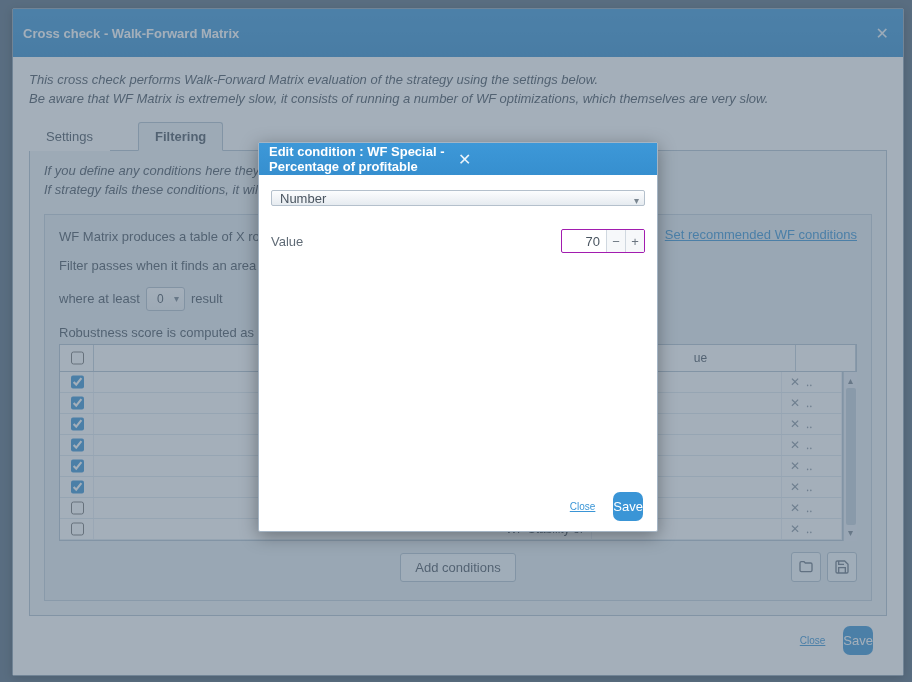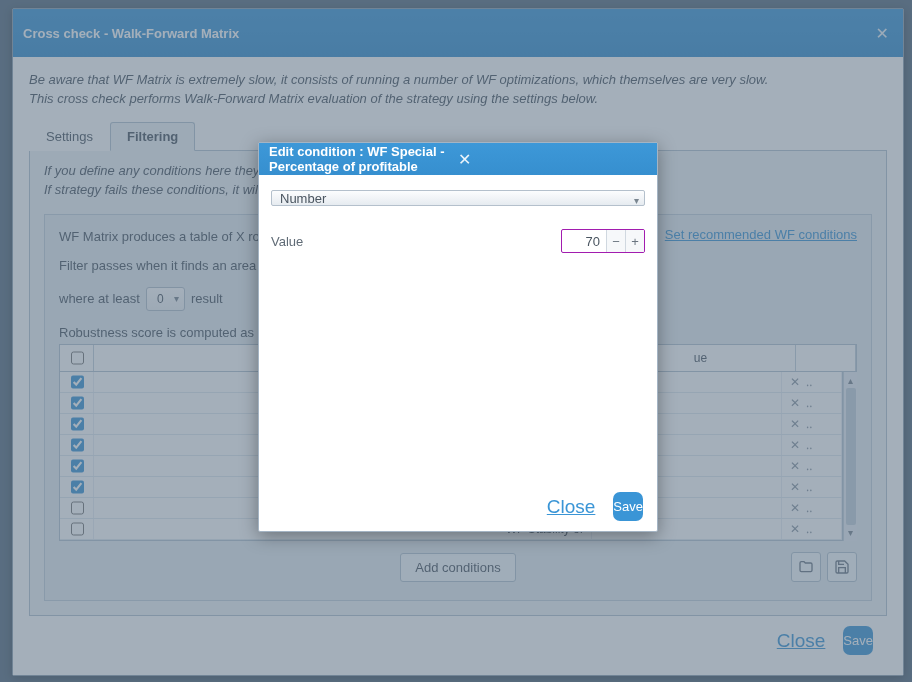--- a/index.html
+++ b/index.html
@@ -20,21 +20,21 @@
 html,body{margin:0;padding:0;width:912px;height:682px;overflow:hidden;background:var(--bg);}
 .backdrop{position:absolute;inset:0;background:#5a6e80;}
 .main-dialog{position:absolute;left:12px;top:8px;right:8px;bottom:6px;background:#fff;border:1px solid #8fa0b0;border-radius:2px;box-shadow:0 2px 10px rgba(0,0,0,.3);display:flex;flex-direction:column;}
 .title-bar{height:48px;background:linear-gradient(#3d98d8,#368fcf);color:#fff;display:flex;align-items:center;padding:0 10px;font-size:13px;}
 .title-bar .title{flex:1;font-weight:600;}
 .title-bar .x{font-size:16px;opacity:.9;cursor:pointer;padding:4px;}
 .body{flex:1;display:flex;flex-direction:column;padding:14px 16px 10px;background:#fff;color:var(--ink);font-size:13px;}
 .desc{font-style:italic;color:var(--ink);line-height:1.45;margin-bottom:12px;}
 .tabs{display:flex;border-bottom:1px solid var(--border2);}
 .tab{padding:6px 16px;border:1px solid transparent;border-bottom:none;font-size:13px;color:var(--ink);cursor:pointer;position:relative;top:1px;background:#fff;}
-.tab.active{border:1px solid var(--border2);border-bottom:1px solid var(--panel2);font-weight:600;border-radius:3px 3px 0 0;background:var(--panel2);}
+.tab.active{border:1px solid var(--border2);border-bottom:1px solid var(--panel2);font-weight:600;border-radius:3px 3px 0 0;background:var(--panel2);margin-left:28px;}
 .tab-panel{border:1px solid var(--border2);border-top:none;padding:10px 14px 14px;background:var(--panel2);flex:1;display:flex;flex-direction:column;}
 .tab-desc{font-style:italic;color:var(--ink);margin-bottom:14px;line-height:1.5;}
 .inner-box{border:1px solid var(--border);background:var(--panel);padding:14px 14px 10px;flex:1;display:flex;flex-direction:column;position:relative;}
 .rec-link{position:absolute;right:14px;top:12px;color:var(--link);text-decoration:underline;font-size:13px;cursor:pointer;}
 .line{display:flex;align-items:center;gap:6px;margin-bottom:14px;color:var(--ink);font-size:13px;}
 .sel-small{appearance:none;border:1px solid #b4c0cc;background:linear-gradient(#fff,#f0f3f6);border-radius:3px;height:24px;padding:0 20px 0 10px;font-size:12px;color:var(--ink);}
 .sel-wrap{position:relative;display:inline-flex;align-items:center;}
 .sel-wrap .chev{position:absolute;right:6px;pointer-events:none;font-size:10px;color:#7a8690;}
 .table-head{display:flex;border:1px solid var(--border2);background:#fff;font-size:12px;color:var(--ink);height:28px;align-items:stretch;}
 .th{display:flex;align-items:center;padding:0 8px;border-right:1px solid var(--border);}
@@ -49,21 +49,21 @@
 .td.lv{flex:1;justify-content:flex-end;color:var(--ink);}
 .td.val{width:190px;}
 .td.act{width:60px;justify-content:flex-start;gap:6px;color:#8a96a2;}
 .td.act .ic{cursor:pointer;font-size:12px;}
 input[type=checkbox]{width:14px;height:14px;accent-color:#3a95d6;}
 .btn-row{display:flex;justify-content:center;align-items:center;margin-top:12px;position:relative;}
 .btn{border:1px solid #b4c4d0;background:#f7fafc;color:var(--ink);padding:6px 14px;border-radius:3px;font-size:13px;cursor:pointer;}
 .icon-btn{width:30px;height:30px;border:1px solid #b4c4d0;border-radius:3px;background:#f7fafc;display:flex;align-items:center;justify-content:center;color:#6a7784;cursor:pointer;}
 .btn-row .right{position:absolute;right:0;display:flex;gap:6px;}
 .footer{display:flex;justify-content:flex-end;align-items:center;gap:18px;padding:10px 14px;}
-.link-close{color:var(--link);text-decoration:underline;font-size:19px;cursor:pointer;}
+.link-close{color:var(--link);text-decoration:underline;font-size:10px;cursor:pointer;}
 .save-btn{background:var(--save);color:#fff;border:none;border-radius:7px;padding:7px 0;font-size:13px;cursor:pointer;}
 .overlay{position:absolute;inset:0;background:rgba(90,110,130,.55);}
 .modal{position:absolute;left:258px;top:142px;width:400px;height:390px;background:#fff;border:1px solid #a4b4c4;border-radius:2px;box-shadow:0 4px 18px rgba(0,0,0,.35);display:flex;flex-direction:column;}
 .modal .m-title{height:32px;background:linear-gradient(#3d98d8,#368fcf);color:#fff;display:flex;align-items:center;padding:0 10px;font-size:13px;font-weight:600;}
 .modal .m-title span{flex:1;}
 .modal .m-title .x{font-size:16px;font-weight:400;opacity:.9;cursor:pointer;}
 .modal .m-body{flex:1;padding:14px 12px 0;}
 .modal select.full{width:100%;height:16px;border:1px solid #b4c0cc;background:linear-gradient(#fcfdfe,#e6ebf0);border-radius:2px;font-size:13px;color:var(--ink);padding:0 8px;appearance:none;}
 .modal .sel-wrap.full{display:block;position:relative;}
 .modal .sel-wrap.full .chev{top:6px;}
@@ -81,22 +81,22 @@
 
 <div class="backdrop"></div>
 
 <div class="main-dialog">
   <div class="title-bar">
     <span class="title">Cross check - Walk-Forward Matrix</span>
     <span class="x">✕</span>
   </div>
   <div class="body">
     <div class="desc">
+      <div>This cross check performs Walk-Forward Matrix evaluation of the strategy using the settings below.</div>
       <div>Be aware that WF Matrix is extremely slow, it consists of running a number of WF optimizations, which themselves are very slow.</div>
-      <div>This cross check performs Walk-Forward Matrix evaluation of the strategy using the settings below.</div>
     </div>
 
     <div class="tabs">
       <div class="tab">Settings</div>
       <div class="tab active">Filtering</div>
     </div>
 
     <div class="tab-panel">
       <div class="tab-desc">
         <div>If you define any conditions here they will</div>

